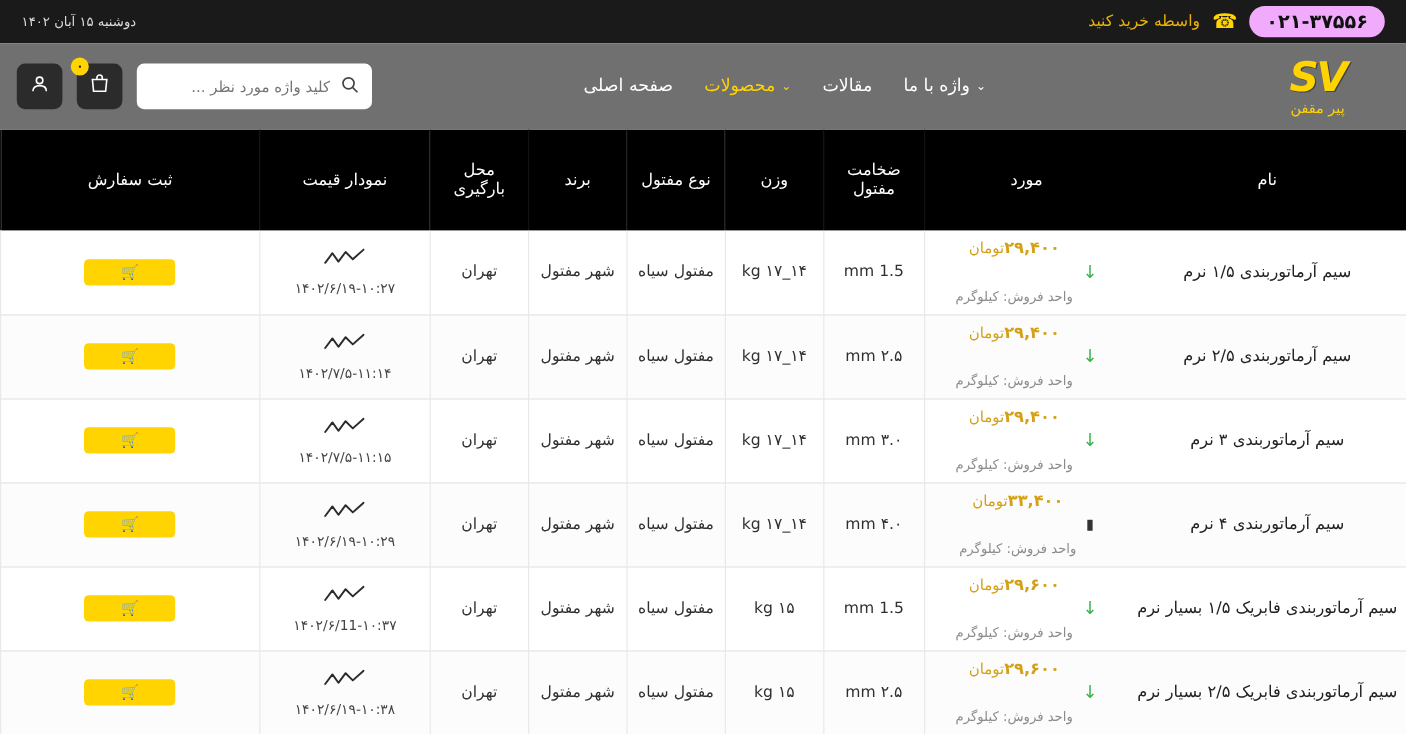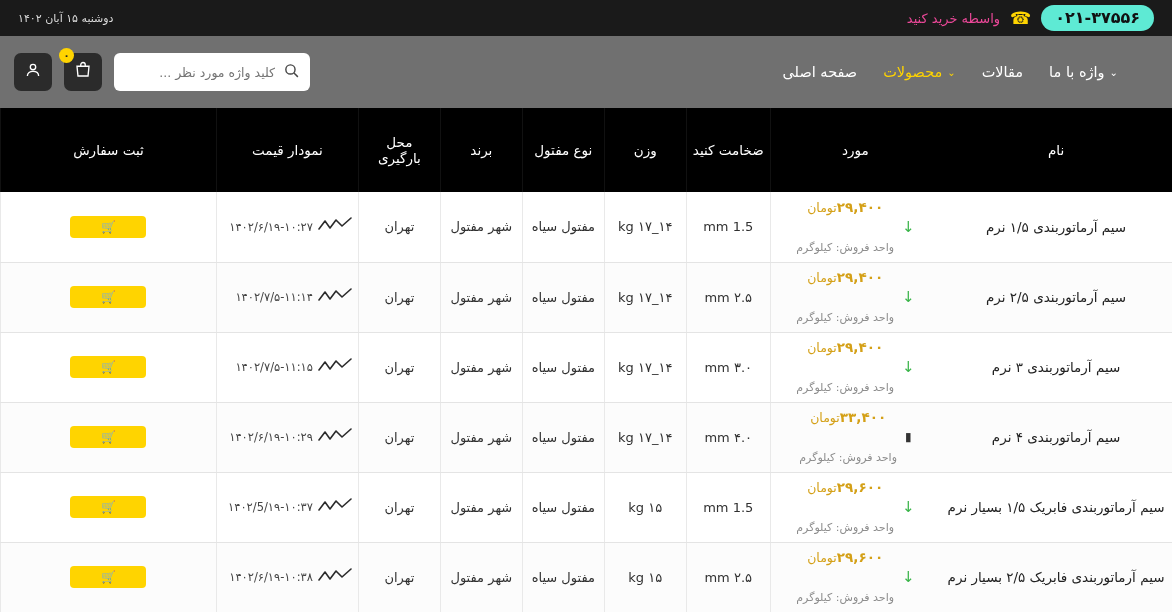--- a/index.html
+++ b/index.html
@@ -18,31 +18,31 @@
     color: #e8e8e8;
     display: flex;
     align-items: center;
     justify-content: space-between;
     padding: 0 18px;
     font-size: 13px;
     direction: rtl;
   }
   .topbar-right { display: flex; align-items: center; gap: 10px; }
   .phone-pill {
-    background: #5eead4;
+    background: #f0abfc;
     color: #111;
     font-weight: bold;
     font-size: 16px;
     border-radius: 14px;
     padding: 3px 14px 4px 14px;
     letter-spacing: .5px;
   }
   .phone-icon { color: #ffd400; font-size: 17px; transform: scaleX(-1); display:inline-block; }
   .topbar-left { font-size: 11px; color: #dcdcdc; }
-  .topbar-text-left { font-size: 13px; color: #ec4899; }
+  .topbar-text-left { font-size: 13px; color: #eab308; }
 
   
   .header {
     height: 72px;
     background: #707070;
     display: flex;
     align-items: center;
     justify-content: space-between;
     padding: 0 14px 0 14px;
     direction: rtl;
@@ -157,21 +157,21 @@
 
   .price-cell { direction: rtl; }
   .price-inner { display: flex; align-items: center; justify-content: center; gap: 8px; }
   .price-col { display: flex; flex-direction: column; align-items: center; line-height: 1.5; gap: 22px; }
   .price-main { color: #d4a017; font-size: 12.5px; }
   .price-main b { font-size: 13.5px; font-weight: bold; }
   .price-unit { color: #8c8c8c; font-size: 11px; }
   .arrow-down { color: #3bb54a; font-size: 15px; }
   .arrow-flat { color: #333; font-size: 12px; }
 
-  .chart-cell { display: flex; align-items: center; gap: 5px; }
+  .chart-cell { display: flex; flex-direction: column; align-items: center; gap: 5px; }
   .spark { color: #2b2b2b; }
   .chart-date { font-size: 11.5px; color: #444; direction: ltr; }
 
   .order-btn {
     display: inline-flex;
     align-items: center;
     justify-content: center;
     width: 76px;
     height: 22px;
     background: #ffd400;
@@ -190,20 +190,24 @@
   <div class="topbar-right">
     <span class="phone-pill">۰۲۱-۳۷۵۵۶</span>
     <span class="phone-icon">☎</span>
     <span class="topbar-text-left">واسطه خرید کنید</span>
   </div>
   <div class="topbar-left">دوشنبه ۱۵ آبان ۱۴۰۲</div>
 </div>
 
 <div class="header">
 
+  <div class="logo-wrap">
+    <div class="logo-mark">SV</div>
+    <div class="logo-text">پیر مقفن</div>
+  </div>
 
   <nav class="nav">
     <div class="nav-item">
       <span class="caret">⌄</span>
       <span>واژه با ما</span>
     </div>
     <div class="nav-item">
       <span>مقالات</span>
     </div>
     <div class="nav-item active">
@@ -246,21 +250,21 @@
     </div>
   </div>
 </div>
 
 <div class="table-wrap">
   <table>
     <thead>
       <tr>
         <th class="col-name">نام</th>
         <th class="col-price">مورد</th>
-        <th class="col-thick">ضخامت کنید</th>
+        <th class="col-thick">ضخامت مفتول</th>
         <th class="col-weight">وزن</th>
         <th class="col-type">نوع مفتول</th>
         <th class="col-brand">برند</th>
         <th class="col-load">محل بارگیری</th>
         <th class="col-chart">نمودار قیمت</th>
         <th class="col-order">ثبت سفارش</th>
       </tr>
     </thead>
     <tbody id="tbody">
         <tr>
@@ -389,21 +393,21 @@
           <td>1.5 mm</td>
           <td>۱۵ kg</td>
           <td>مفتول سیاه</td>
           <td>شهر مفتول</td>
           <td>تهران</td>
           <td>
             <div class="chart-cell">
               <span><svg class="spark" width="34" height="18" viewBox="0 0 34 18" fill="none" stroke="#2b2b2b" stroke-width="1.6" stroke-linejoin="round" stroke-linecap="round">
                   <path d="M1 13 L7 5 L12 12 L18 4 L24 10 L33 2"></path>
                 </svg></span>
-              <span class="chart-date">۱۴۰۲/5/۱۹-۱۰:۳۷</span>
+              <span class="chart-date">۱۴۰۲/۶/11-۱۰:۳۷</span>
             </div>
           </td>
           <td><button class="order-btn">
               <span class="basket-glyph">🛒</span>
             </button></td>
         </tr>
         <tr>
           <td class="cell-name">سیم آرماتوربندی فابریک ۲/۵ بسیار نرم</td>
           <td class="price-cell">
             <div class="price-inner">

